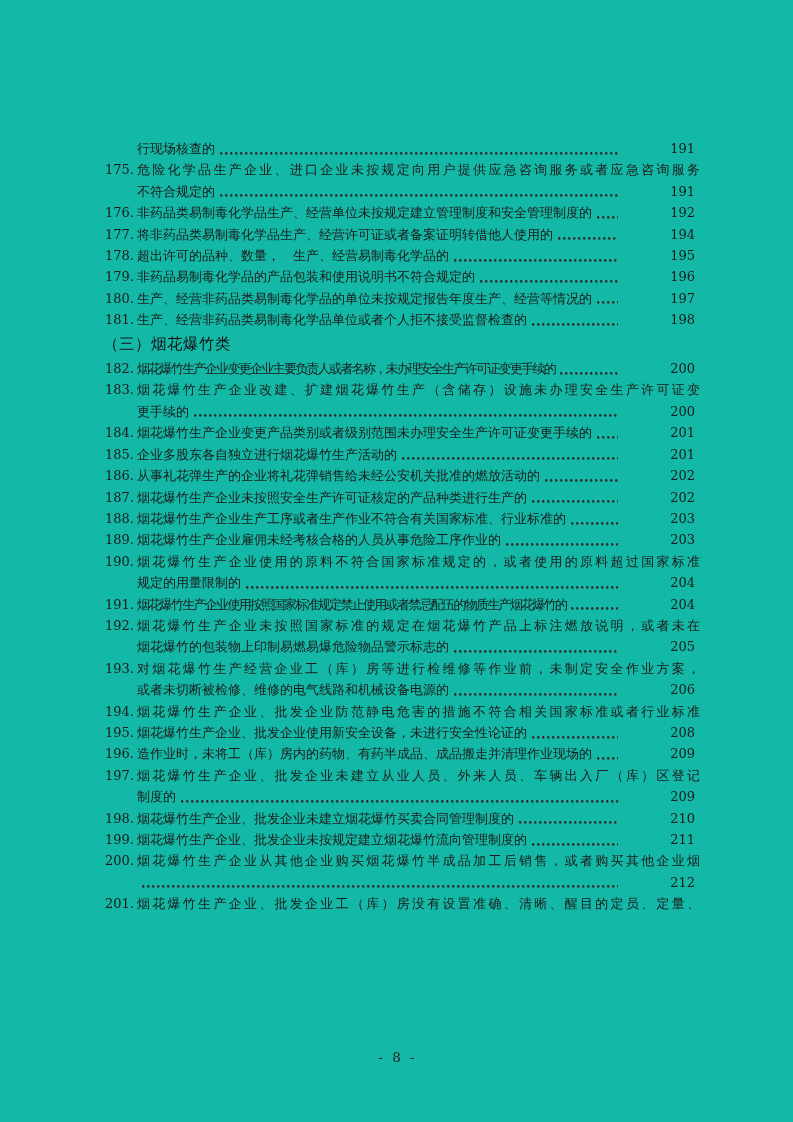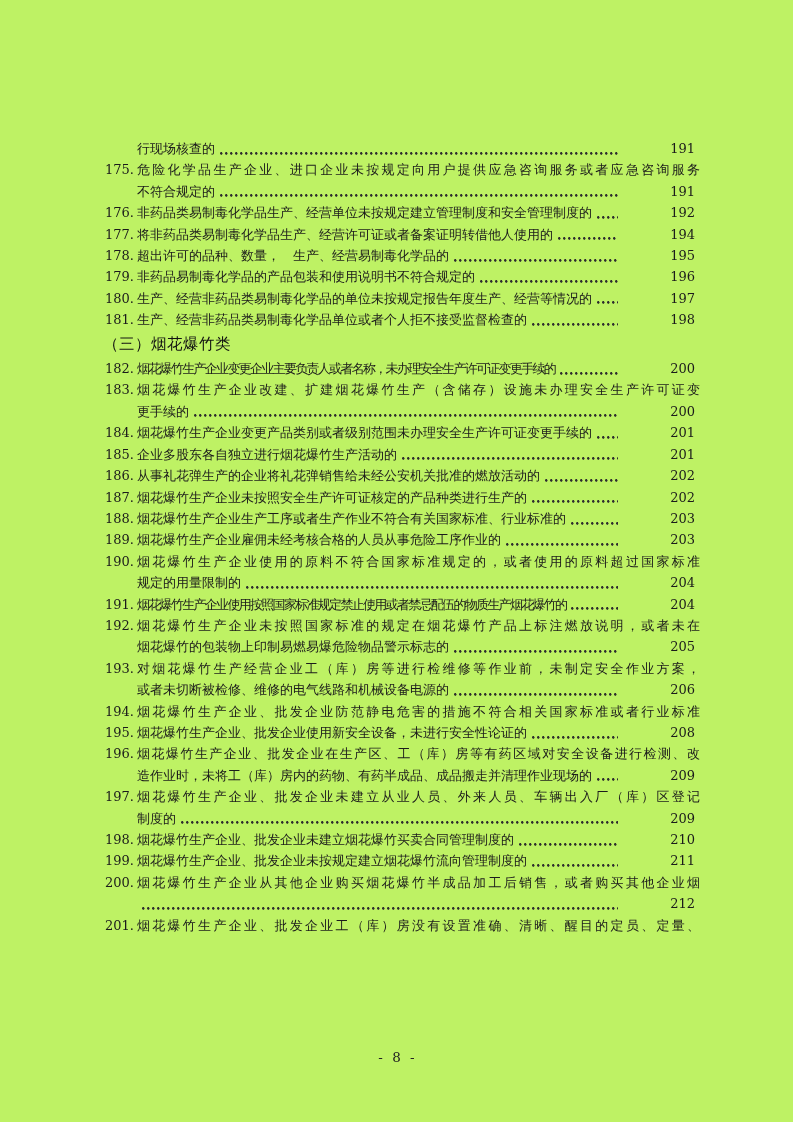--- a/index.html
+++ b/index.html
@@ -4,21 +4,21 @@
 <style>
   html, body { margin: 0; padding: 0; }
   body {
     width: 793px; height: 1122px;
     background: #ffffff;
     position: relative;
     font-family: "DejaVu Serif", "Liberation Serif", serif;
     color: #1b1b1b;
     overflow: hidden;
   }
-  .page { position: absolute; inset: 0; background: #bef264; }
+  .page { position: absolute; inset: 0; background: #14b8a6; }
 
   .toc {
     position: absolute;
     left: 105px; top: 138px;
     width: 595px;
     font-size: 13px;
     line-height: 21.4px;
   }
 
   .entry { position: relative; padding-left: 32px; }
@@ -249,21 +249,20 @@
       <div class="entry">
     <span class="num">195.</span>
   <div class="final-line">
           <span class="txt">烟花爆竹生产企业、批发企业使用新安全设备，未进行安全性论证的</span>
           <span class="leader"></span>
           <span class="pg">208</span>
         </div>
       </div>
       <div class="entry">
     <span class="num">196.</span>
-  <div class="wrap-line">烟花爆竹生产企业、批发企业在生产区、工（库）房等有药区域对安全设备进行检测、改</div>
         <div class="final-line">
           <span class="txt">造作业时，未将工（库）房内的药物、有药半成品、成品搬走并清理作业现场的</span>
           <span class="leader"></span>
           <span class="pg">209</span>
         </div>
       </div>
       <div class="entry">
     <span class="num">197.</span>
   <div class="wrap-line">烟花爆竹生产企业、批发企业未建立从业人员、外来人员、车辆出入厂（库）区登记</div>
         <div class="final-line">

